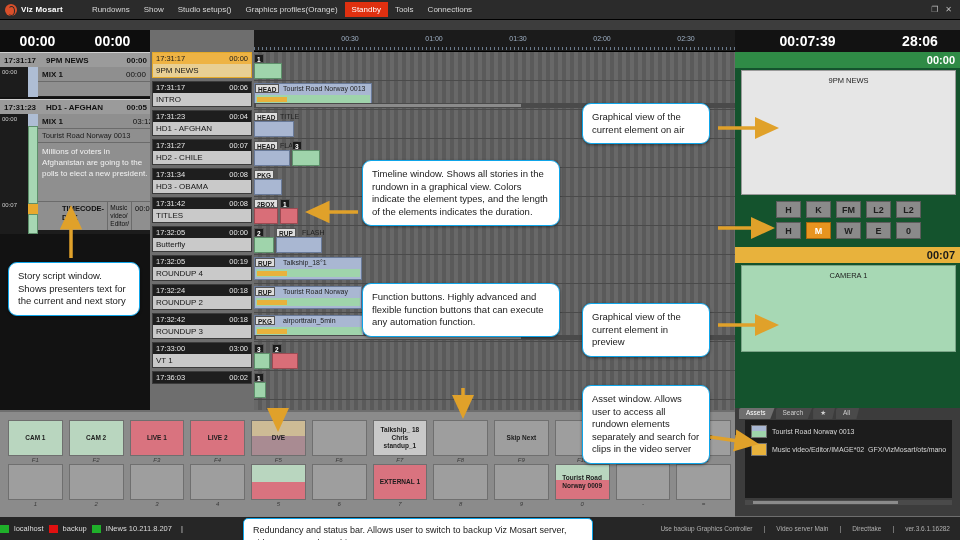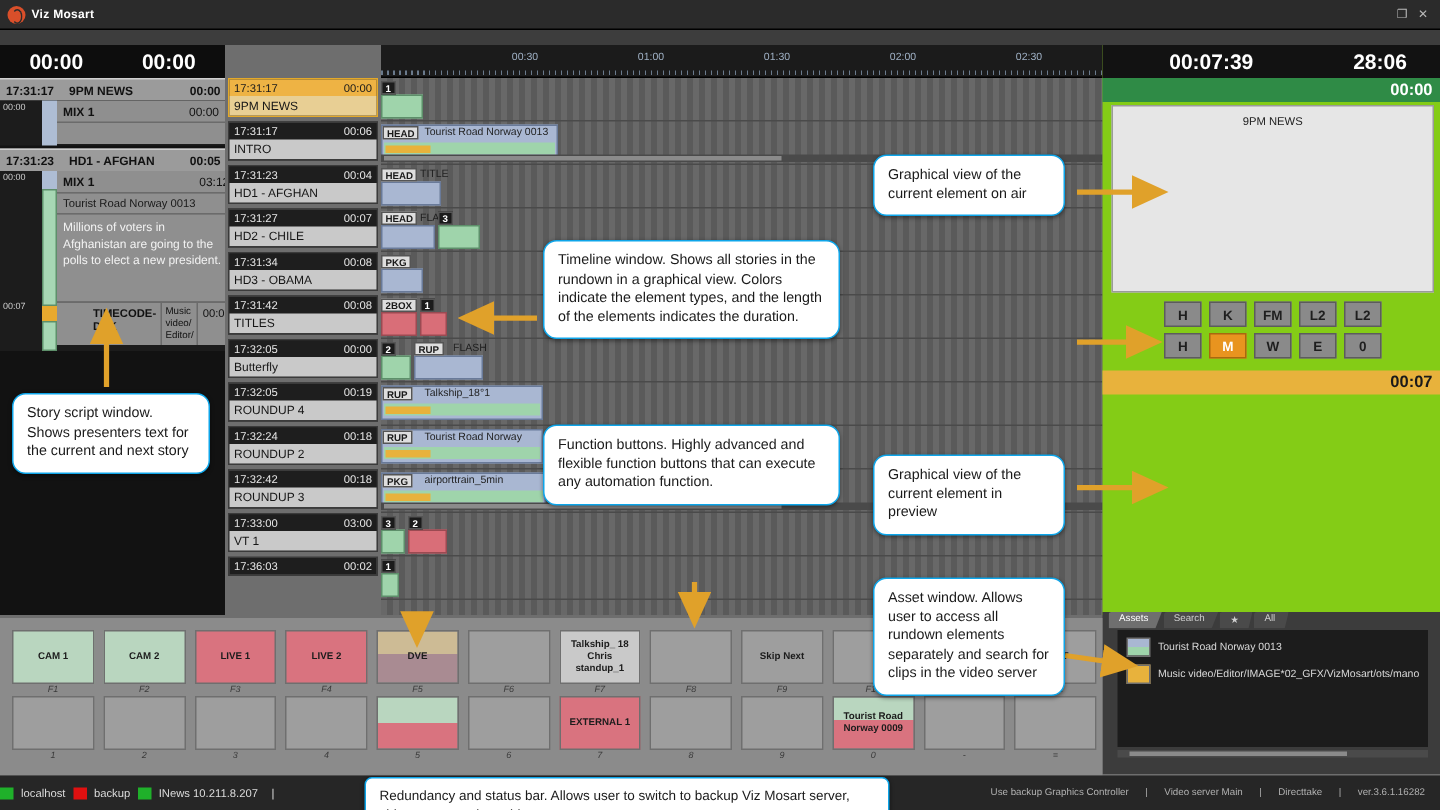--- a/index.html
+++ b/index.html
@@ -158,21 +158,21 @@
   .wide{ background:#a9b7d2; border:1px solid #697a99; }
   .wide .cap{ font-size:7px; color:#1f1f1f; padding:0 0 0 28px; line-height:10px; }
   .wide .under{ position:absolute; left:1px; right:1px; top:11px; height:8px; background:#9fd4ab; }
   .wide .amber{ position:absolute; left:2px; top:13px; width:30px; height:5px; background:#e8b23c; }
   .scroll-h{
     position:absolute; left:0; right:0; bottom:1px; height:5px; background:#4a4a4a;
   }
   .scroll-h i{ position:absolute; left:2px; top:1px; width:55%; height:3px; background:#8b8b8b; }
 
   
-  .rightcol{ position:absolute; left:735px; top:30px; width:225px; height:380px; background:#84cc16; }
+  .rightcol{ position:absolute; left:735px; top:30px; width:225px; height:380px; background:#14532d; }
   .rc-clocks{ display:flex; height:22px; align-items:center; background:#121212; }
   .rc-clocks .a{ flex:1; text-align:center; font-size:14px; font-weight:bold; color:#fff; }
   .rc-clocks .b{ width:80px; text-align:center; font-size:14px; font-weight:bold; color:#fff; }
   .pgm-hdr{
     height:16px; background:#2f8b46; display:flex; align-items:center;
     justify-content:flex-end; padding-right:5px; font-size:11px; font-weight:bold; color:#fff;
   }
   .pgm-screen{
     margin:2px 4px 0 6px; height:125px; background:#e6e6e6; border:1px solid #9a9a9a;
     color:#222; font-size:7.5px; text-align:center; padding-top:5px;
@@ -259,20 +259,29 @@
 </head>
 <body>
 
 <div id="app">
 
   <div class="titlebar">
     <div class="logo-wrap">
       <div class="logo-circle"></div>
       <div class="logo-text">Viz Mosart</div>
     </div>
+    <div class="menu" id="menu">
+        <div class="menu-item">Rundowns</div>
+        <div class="menu-item">Show</div>
+        <div class="menu-item">Studio setups()</div>
+        <div class="menu-item">Graphics profiles(Orange)</div>
+        <div class="menu-item standby">Standby</div>
+        <div class="menu-item">Tools</div>
+        <div class="menu-item">Connections</div>
+      </div>
     <div class="win-btns">
       <div class="win-btn">❐</div>
       <div class="win-btn">✕</div>
     </div>
   </div>
   <div class="clockstrip"></div>
 
   <div class="leftcol">
     <div class="left-clocks">
       <div>00:00</div>
@@ -558,20 +567,23 @@
       <div class="xrow" id="xrow2">
           <div class="xbtn">H</div>
           <div class="xbtn on">M</div>
           <div class="xbtn">W</div>
           <div class="xbtn">E</div>
           <div class="xbtn">0</div>
         </div>
     </div>
     <div class="pvw-hdr">
       <span>00:07</span>
+    </div>
+    <div class="pvw-screen">
+      <span>CAMERA 1</span>
     </div>
   </div>
 
   <div class="assets">
     <div class="as-tabs" id="astabs">
         <div class="as-tab act">Assets</div>
         <div class="as-tab">Search</div>
         <div class="as-tab">★</div>
         <div class="as-tab">All</div>
       </div>

